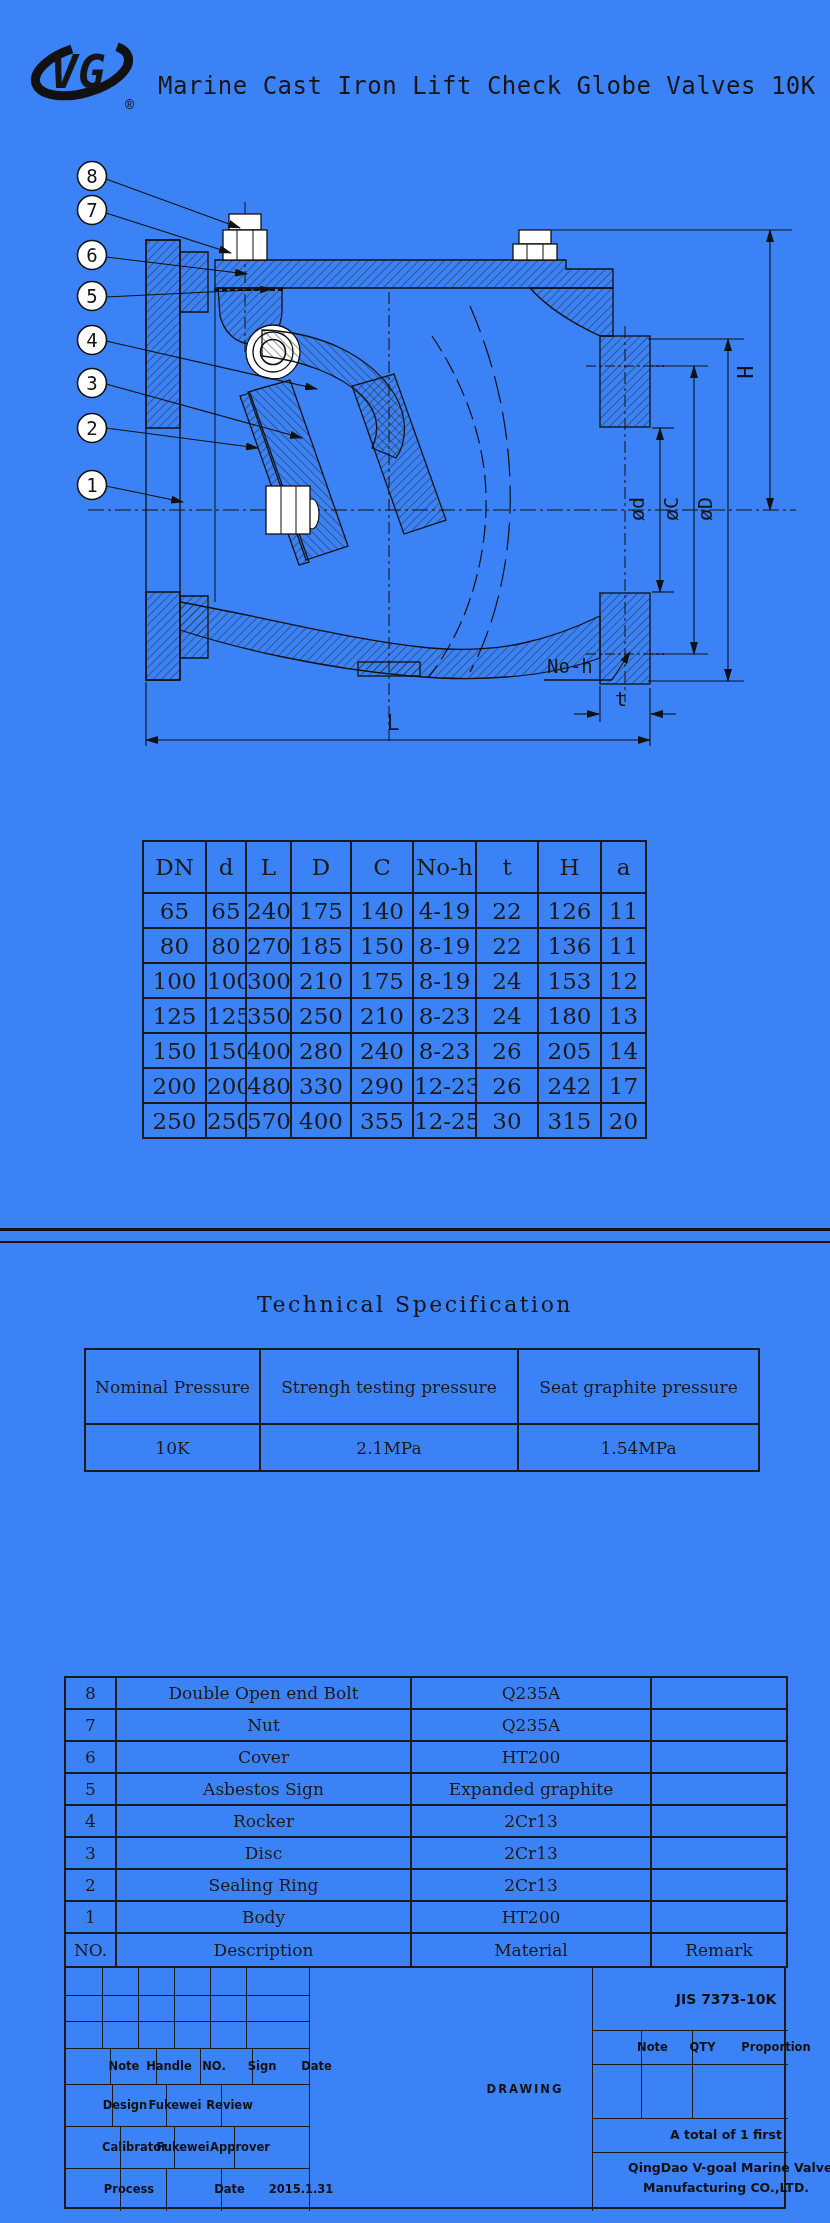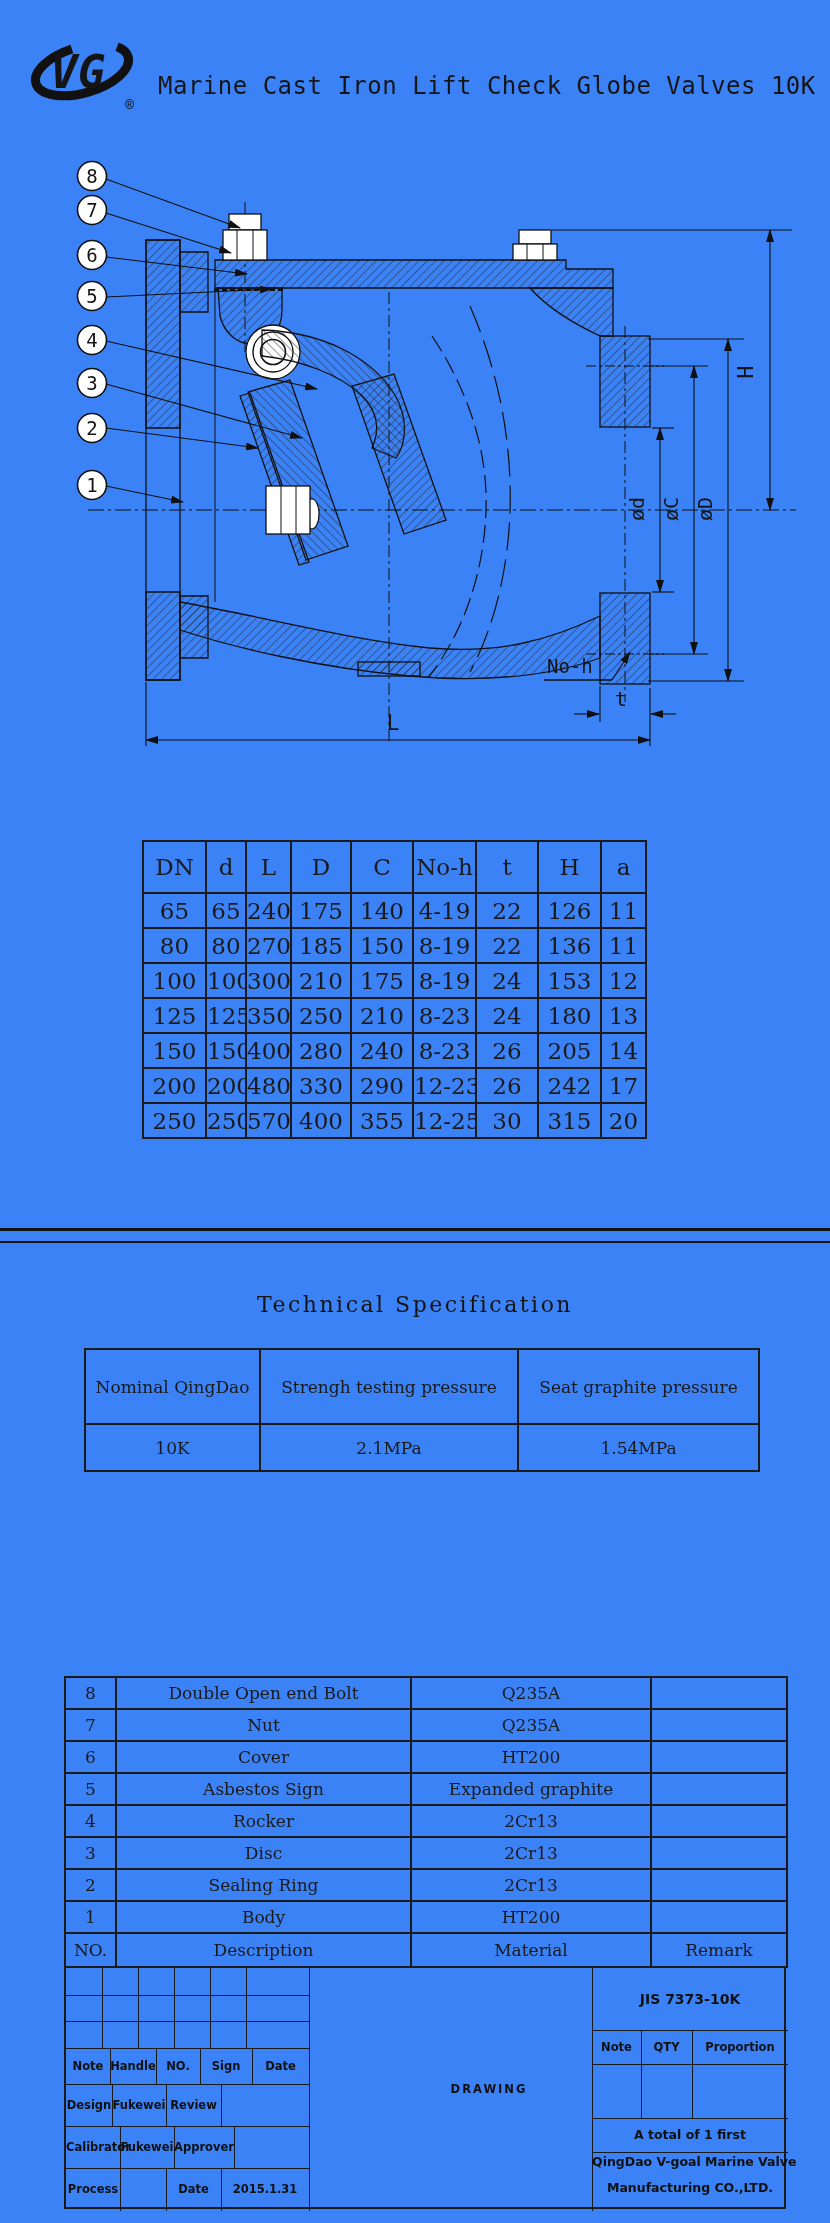--- a/index.html
+++ b/index.html
@@ -20,21 +20,21 @@
   
   .rule{left:0;width:830px;background:#111;}
   
   #spectitle{left:0;top:1292px;width:830px;text-align:center;
              font-family:"DejaVu Serif",serif;font-size:22px;letter-spacing:2.5px;color:#151515;}
   
   #titleblock{left:64px;top:1966px;width:722px;height:243px;border:2px solid #1a1a1a;box-sizing:border-box;}
   #titleblock .vl{position:absolute;width:1.4px;background:#1a1a1a;}
   #titleblock .hl{position:absolute;height:1.4px;background:#1a1a1a;}
   #titleblock .cell{position:absolute;text-align:center;font-weight:bold;
-        font-family:"DejaVu Sans",sans-serif;font-size:11.5px;color:#111;white-space:nowrap;}
+        font-family:"DejaVu Sans",sans-serif;font-size:11.5px;color:#111;white-space:nowrap;padding-left:36px;}
   #drawing-label{font-family:"DejaVu Sans Mono",monospace;font-weight:normal;
         font-size:26px;letter-spacing:2px;}
   svg text{font-family:"DejaVu Sans Mono",monospace;fill:#151515;}
 </style>
 </head>
 <body>
 
 <div id="page">
 
   <svg class="abs" style="left:24px;top:28px" width="122" height="88" viewBox="0 0 122 88">
@@ -308,21 +308,21 @@
 
   <div class="abs" id="spectitle">Technical Specification</div>
   <table id="spectable" class="abs" style="left:84px;top:1348px;width:674px">
     <colgroup>
         <col style="width:175px">
         <col style="width:258px">
         <col style="width:241px">
       </colgroup>
     <tbody>
         <tr style="height:75px">
-      <th bind="">Nominal QingDao</th>
+      <th bind="">Nominal Pressure</th>
       <th>Strengh testing pressure</th>
       <th>Seat graphite pressure</th>
     </tr>
     <tr style="height:47px">
       <td>10K</td>
       <td>2.1MPa</td>
       <td>1.54MPa</td>
     </tr>
   </tbody>
     </table>
@@ -452,17 +452,17 @@
     <div class="cell" style="left:100px;top:200px;width:55px;line-height:43px">Date</div>
     <div class="cell" style="left:155px;top:200px;width:88px;line-height:43px">2015.1.31</div>
 
     <div class="cell" id="drawing-label" style="left:320px;top:0;width:206px;line-height:243px">DRAWING</div>
 
     <div class="cell" style="left:526px;top:0;width:196px;line-height:62px;font-size:14px">JIS 7373-10K</div>
     <div class="cell" style="left:526px;top:62px;width:49px;line-height:34px">Note</div>
     <div class="cell" style="left:575px;top:62px;width:51px;line-height:34px">QTY</div>
     <div class="cell" style="left:626px;top:62px;width:96px;line-height:34px">Proportion</div>
     <div class="cell" style="left:526px;top:150px;width:196px;line-height:34px;font-size:12.5px">A total of 1 first</div>
-    <div class="cell" style="left:526px;top:184px;width:196px;line-height:20px;font-size:12.5px">QingDao V-goal Marine Valve</div>
+    <div class="cell" style="left:526px;top:190px;width:196px;line-height:20px;font-size:12.5px">QingDao V-goal Marine Valve</div>
     <div class="cell" style="left:526px;top:210px;width:196px;line-height:20px;font-size:12.5px">Manufacturing CO.,LTD.</div>
   </div>
 
 </div>
 
 </body></html>

